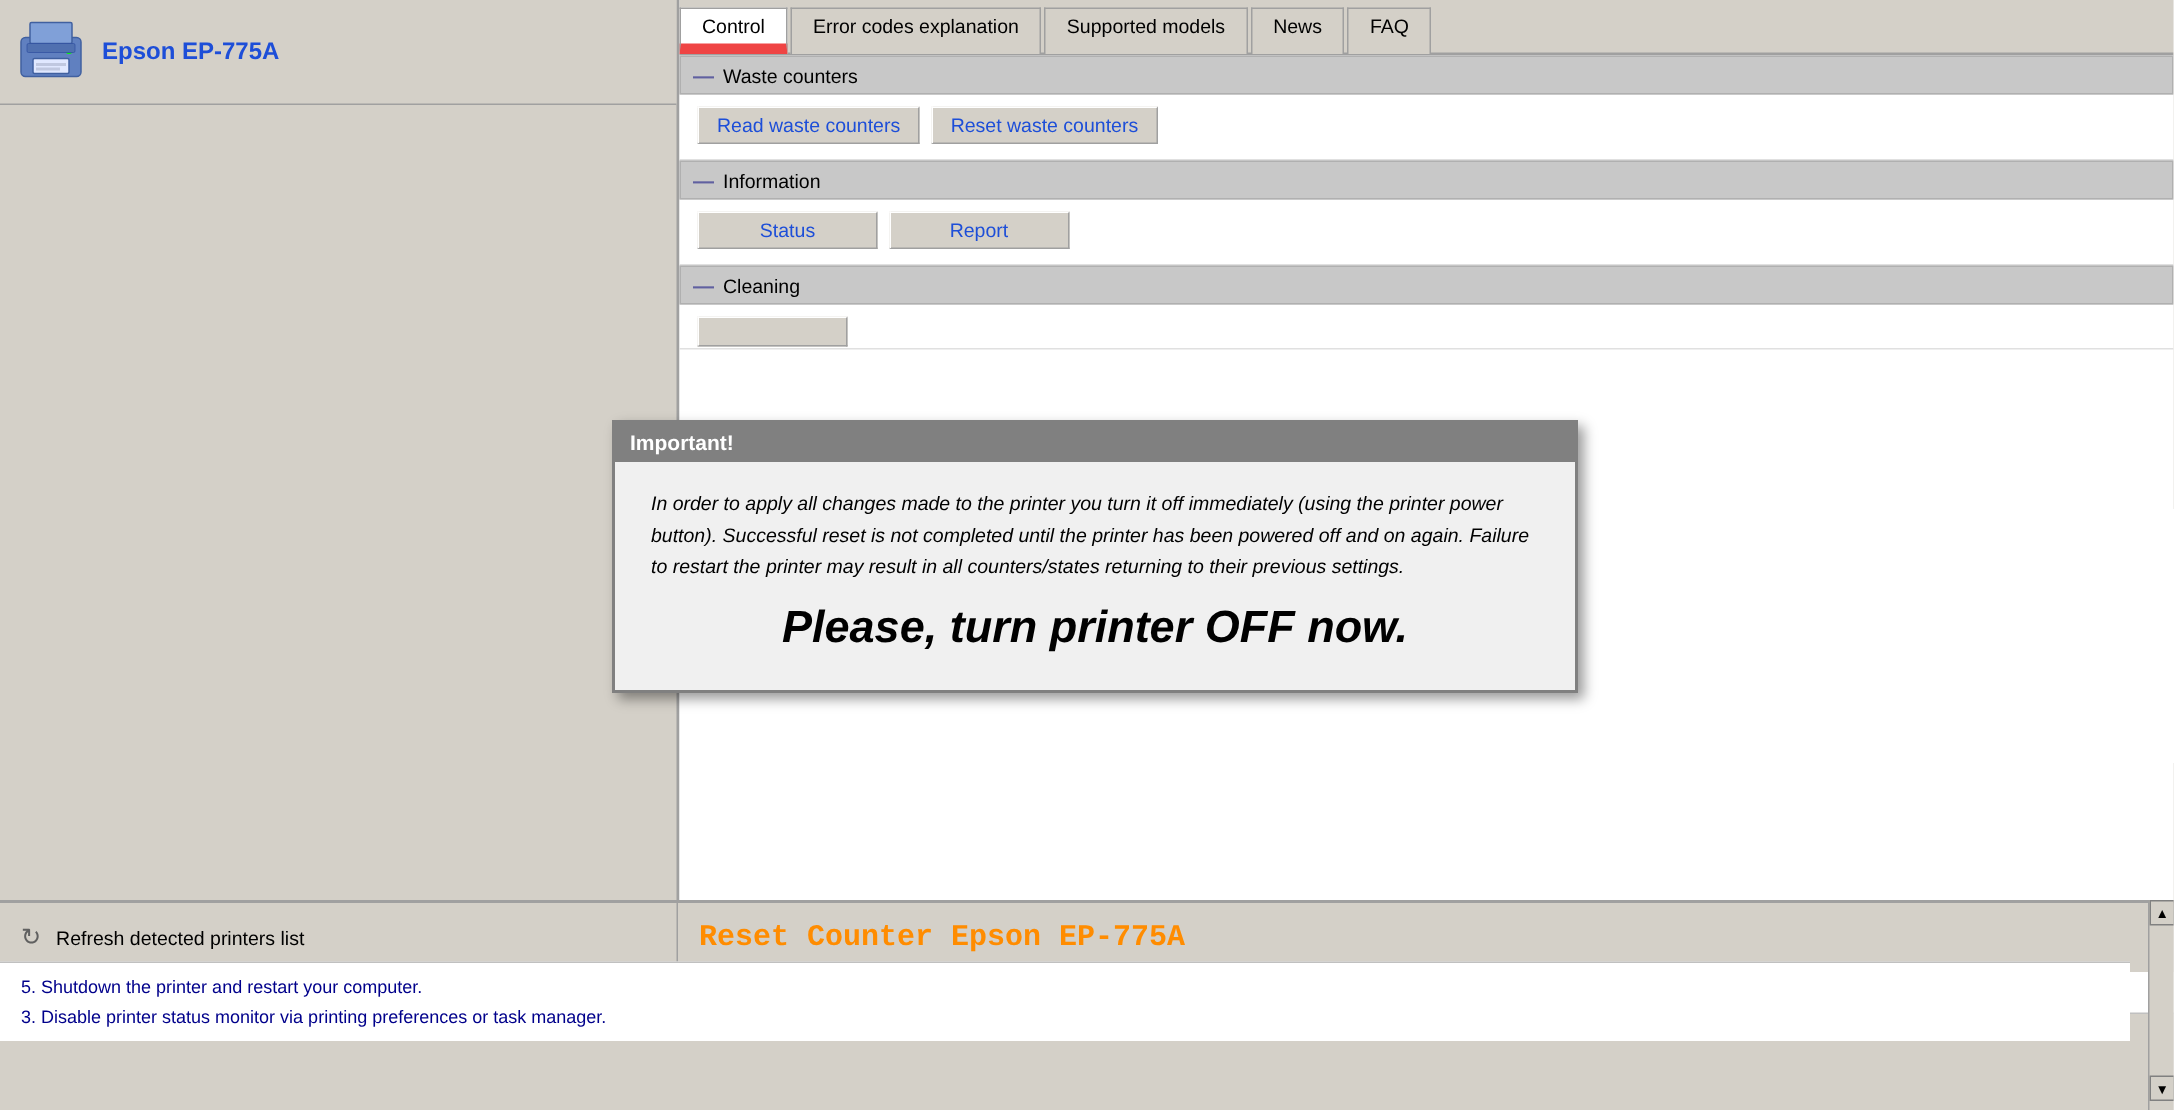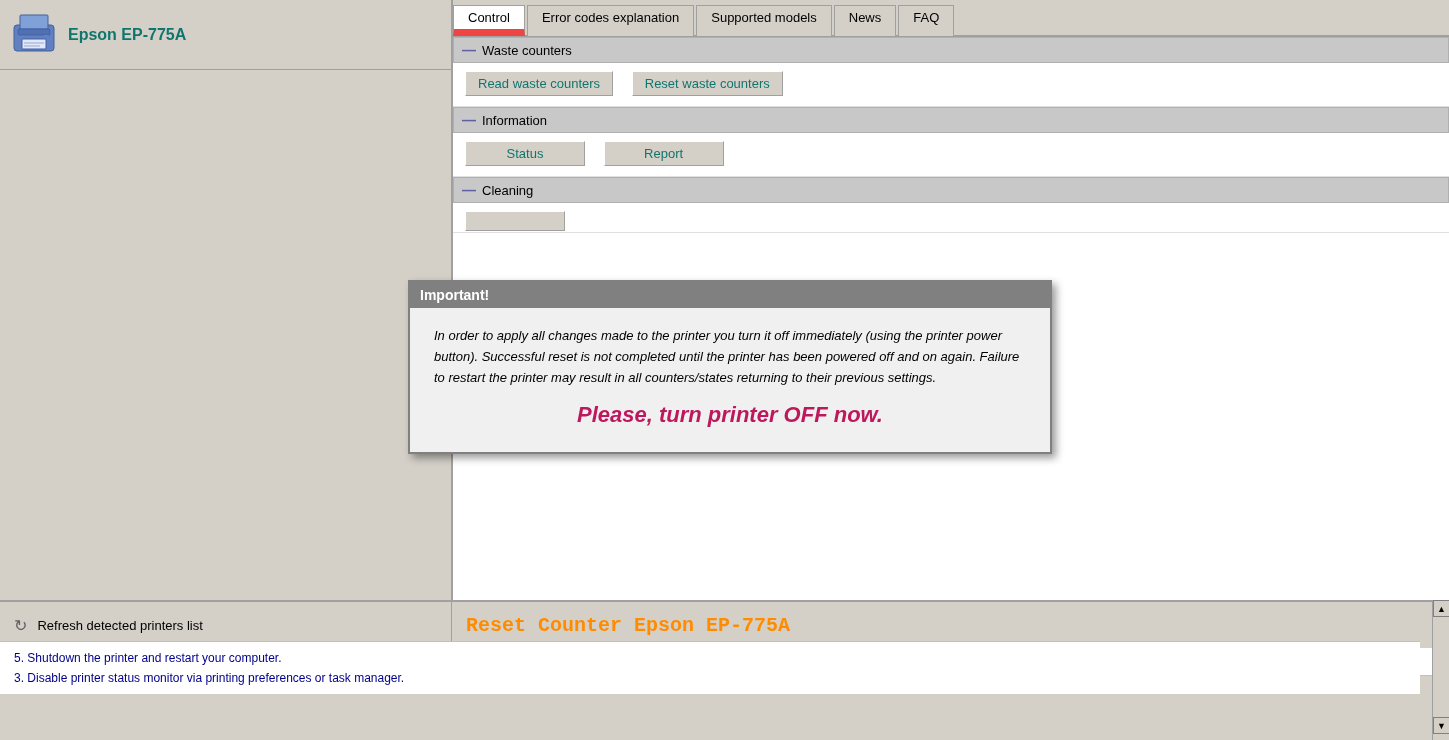--- a/index.html
+++ b/index.html
@@ -23,21 +23,21 @@
       height: 70px;
     }
     #printer-icon {
       width: 48px; height: 48px;
       margin-right: 10px;
       flex-shrink: 0;
     }
     #printer-name {
       font-size: 16px;
       font-weight: bold;
-      color: #0f766e;
+      color: #1d4ed8;
     }
 
     
     #right-panel {
       position: absolute;
       left: 452px; top: 0;
       right: 0;
       height: 600px;
       background: #fff;
       border-left: 1px solid #a0a0a0;
@@ -97,22 +97,22 @@
 
     
     .action-btn {
       padding: 4px 12px;
       background: #d4d0c8;
       border: 1px solid #a0a0a0;
       border-top-color: #fff;
       border-left-color: #fff;
       cursor: pointer;
       font-size: 13px;
-      color: #0f766e;
-      margin-right: 15px;
+      color: #1d4ed8;
+      margin-right: 4px;
       min-width: 120px;
     }
     .action-btn:disabled { color: #999; }
 
     
     .bg-lines {
       background: repeating-linear-gradient(
         0deg,
         #fff,
         #fff 19px,
@@ -239,24 +239,24 @@
       background: #f0f0f0;
       font-style: italic;
     }
     #modal-body p {
       font-size: 13px;
       color: #000;
       line-height: 1.6;
       margin-bottom: 14px;
     }
     #modal-big-text {
-      font-size: 22px;
+      font-size: 30px;
       font-weight: bold;
       text-align: center;
-      color: #be185d;
+      color: #000000;
     }
 
     
     #cancel-link {
       color: #000;
       text-decoration: none;
       cursor: pointer;
     }
     .status-row {
       display: flex;

